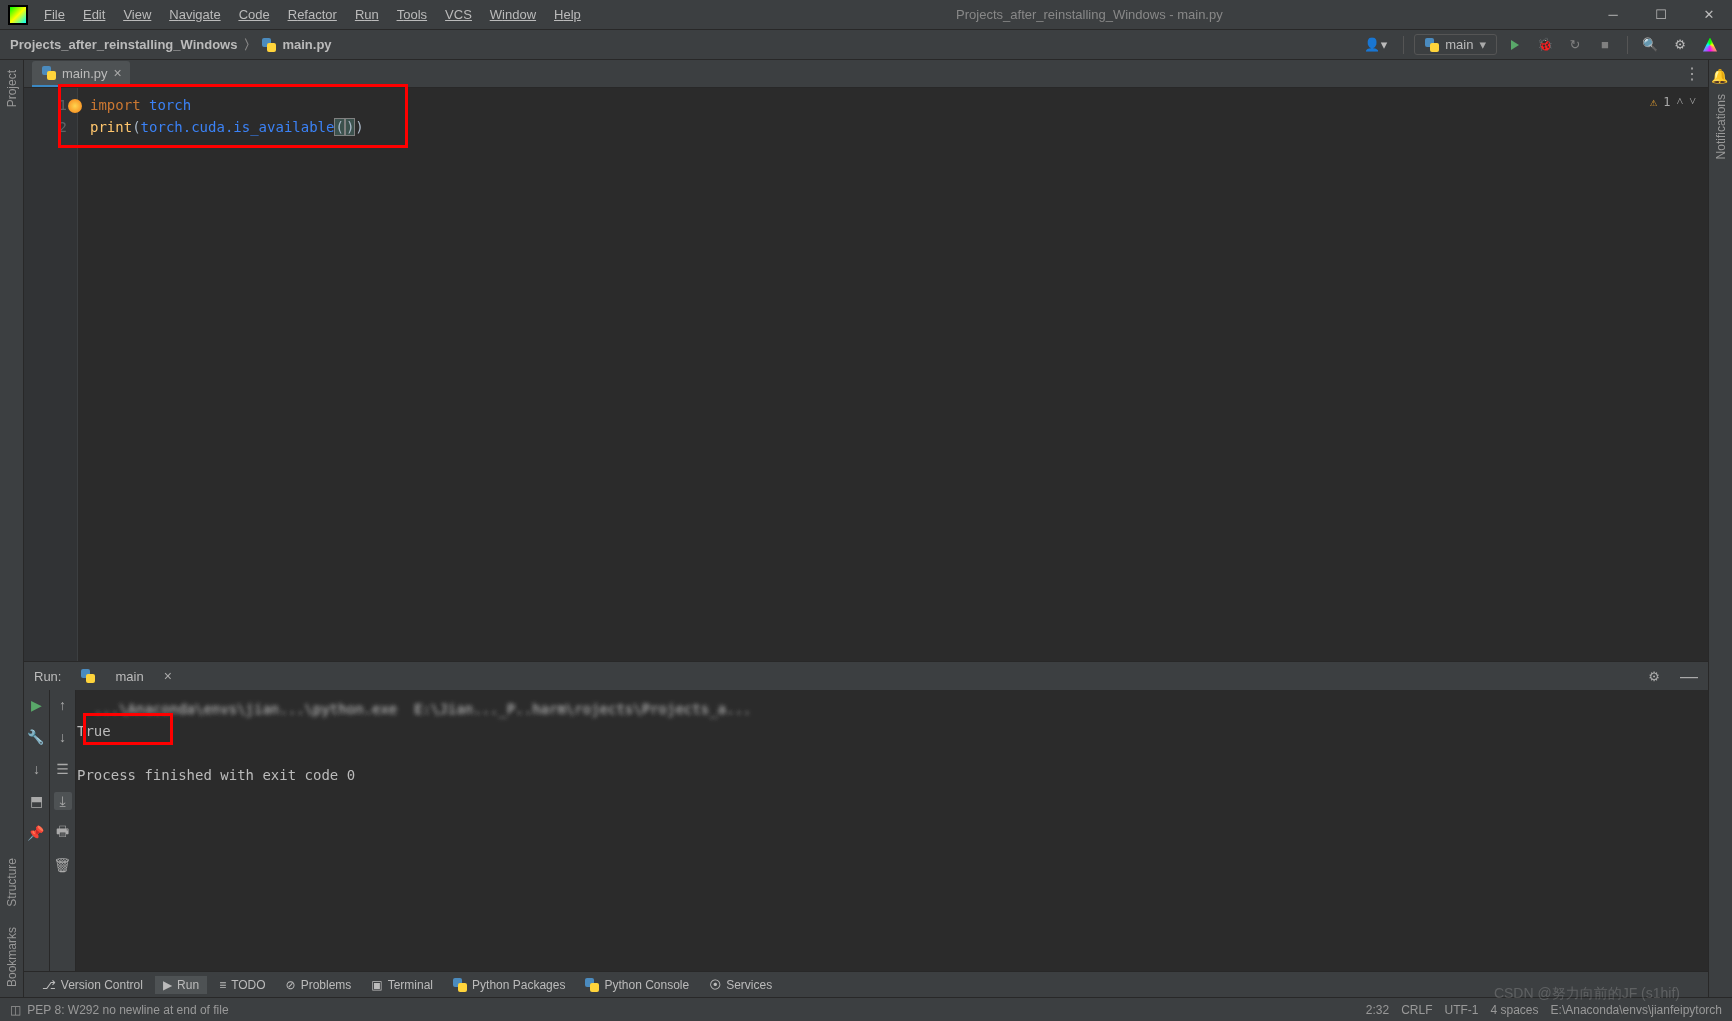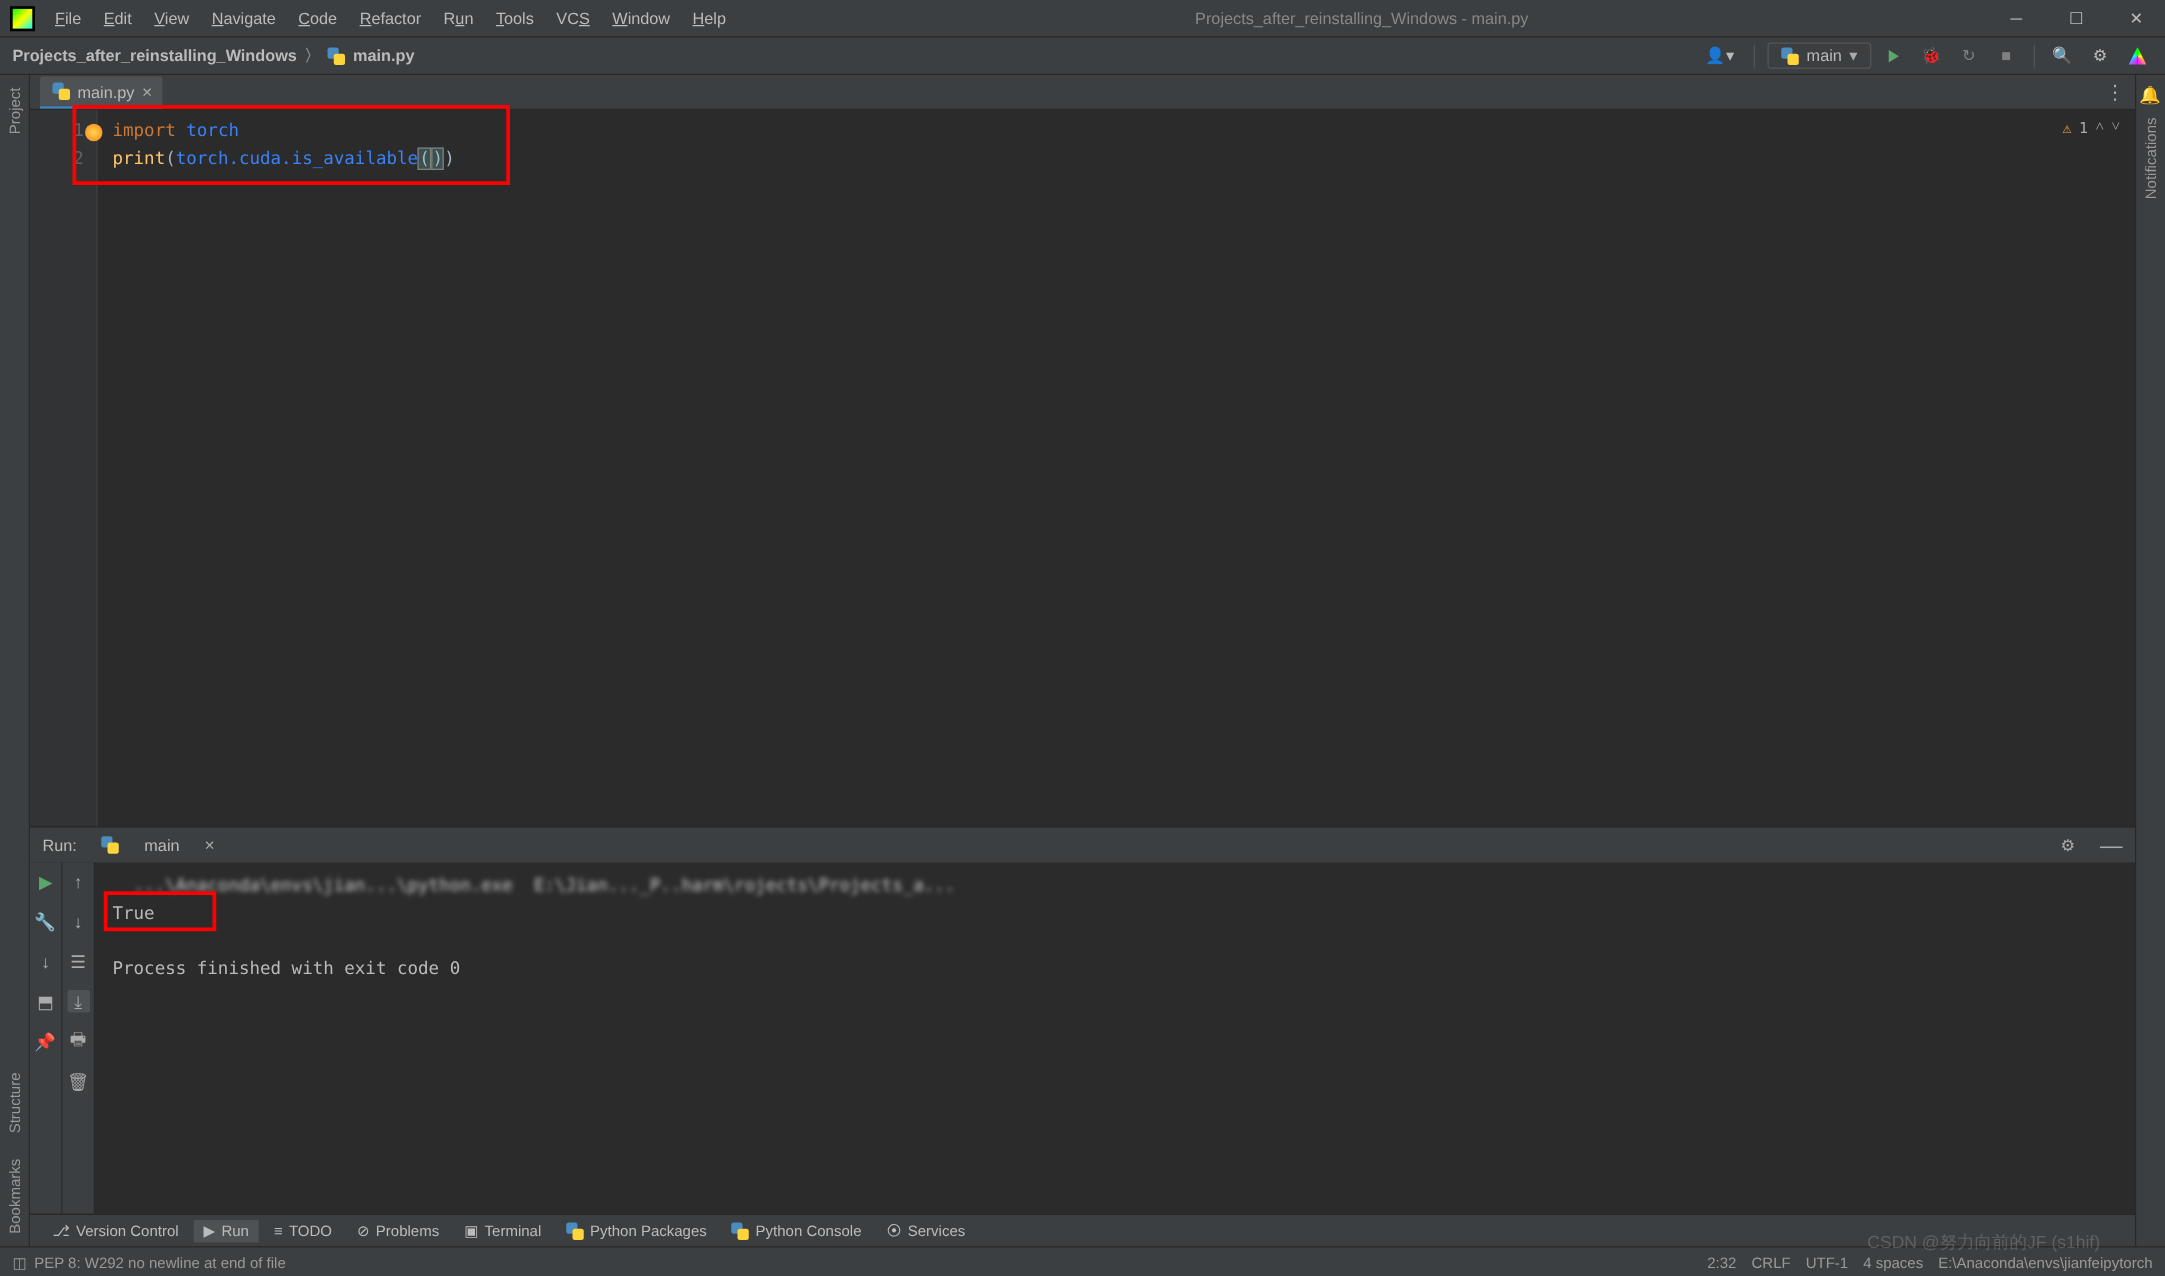--- a/index.html
+++ b/index.html
@@ -21,21 +21,21 @@
   align-items: center;
   border-bottom: 1px solid #282828;
 }
 .app-icon {
   width: 20px; height: 20px;
   margin: 0 8px;
   background: linear-gradient(135deg,#0f0 0,#ff0 50%,#0ff 100%);
   border: 2px solid #000;
 }
 .menubar { display: flex; gap: 2px; }
-.menu-item { padding: 4px 8px; cursor: pointer; }
+.menu-item { padding: 4px 8px; cursor: pointer; text-decoration: underline; }
 .menu-item u { text-decoration: underline; }
 .title-text { flex: 1; text-align: center; color: #888; }
 .window-controls { display: flex; gap: 2px; }
 .win-btn { width: 46px; height: 30px; display: flex; align-items: center; justify-content: center; cursor: pointer; color: #bbb; }
 .navbar {
   height: 30px;
   background: #3c3f41;
   display: flex;
   align-items: center;
   padding: 0 10px;
@@ -129,21 +129,21 @@
   border-right: 1px solid #282828;
 }
 .run-left-tb2 {
   width: 26px; background: #3c3f41;
   display: flex; flex-direction: column; align-items: center;
   padding-top: 6px; gap: 14px;
   border-right: 1px solid #282828;
 }
 .tb-ico { width: 18px; height: 18px; display: flex; align-items: center; justify-content: center; cursor: pointer; color: #aaa; font-size: 14px; }
 .run-output {
-  flex: 1; padding: 8px 8px 8px 14px;
+  flex: 1; padding: 8px 8px 8px 1px;
   font-family: "Consolas", monospace; font-size: 14px;
   color: #bbb; position: relative;
 }
 .out-line { height: 22px; line-height: 22px; white-space: pre; }
 .cmd-line { color: #999; position: relative; }
 .pixelate { filter: blur(2px) contrast(3); display: inline-block; }
 .red-box2 { position: absolute; left: 7px; top: 23px; width: 90px; height: 32px; border: 3px solid #ff0000; pointer-events: none; }
 .bottom-tools {
   height: 26px; background: #3c3f41;
   display: flex; align-items: center; gap: 4px;

